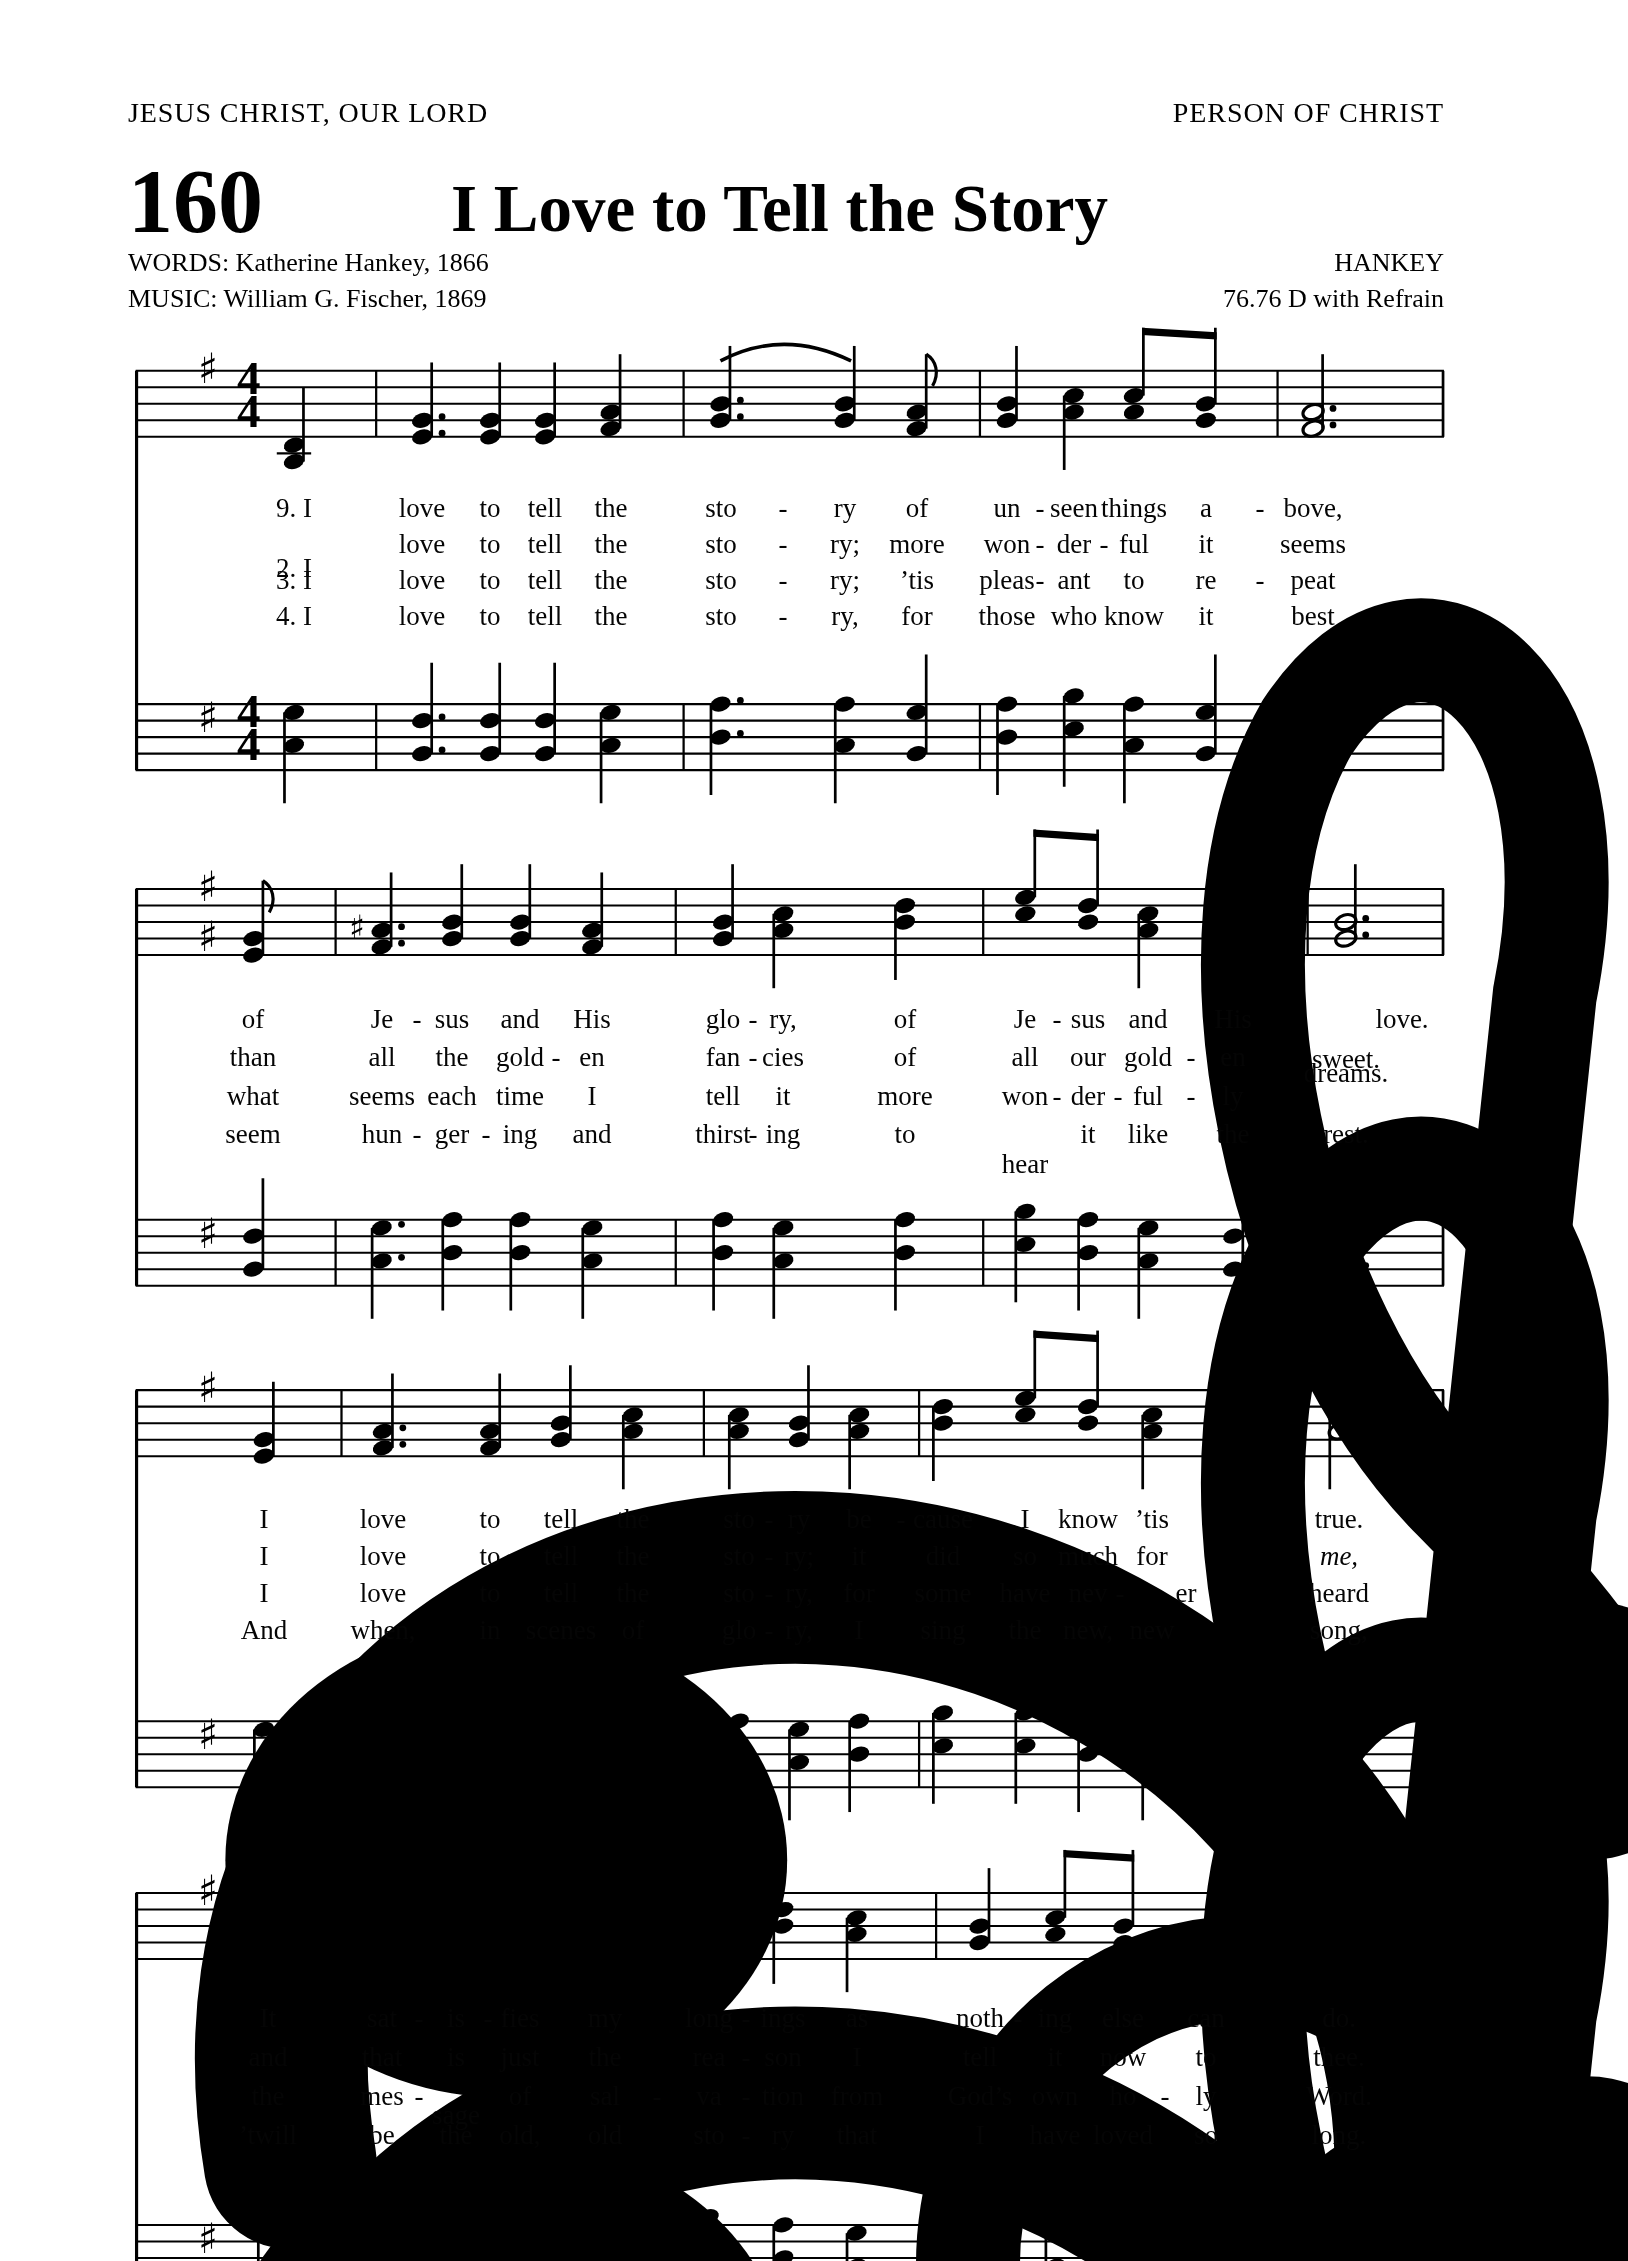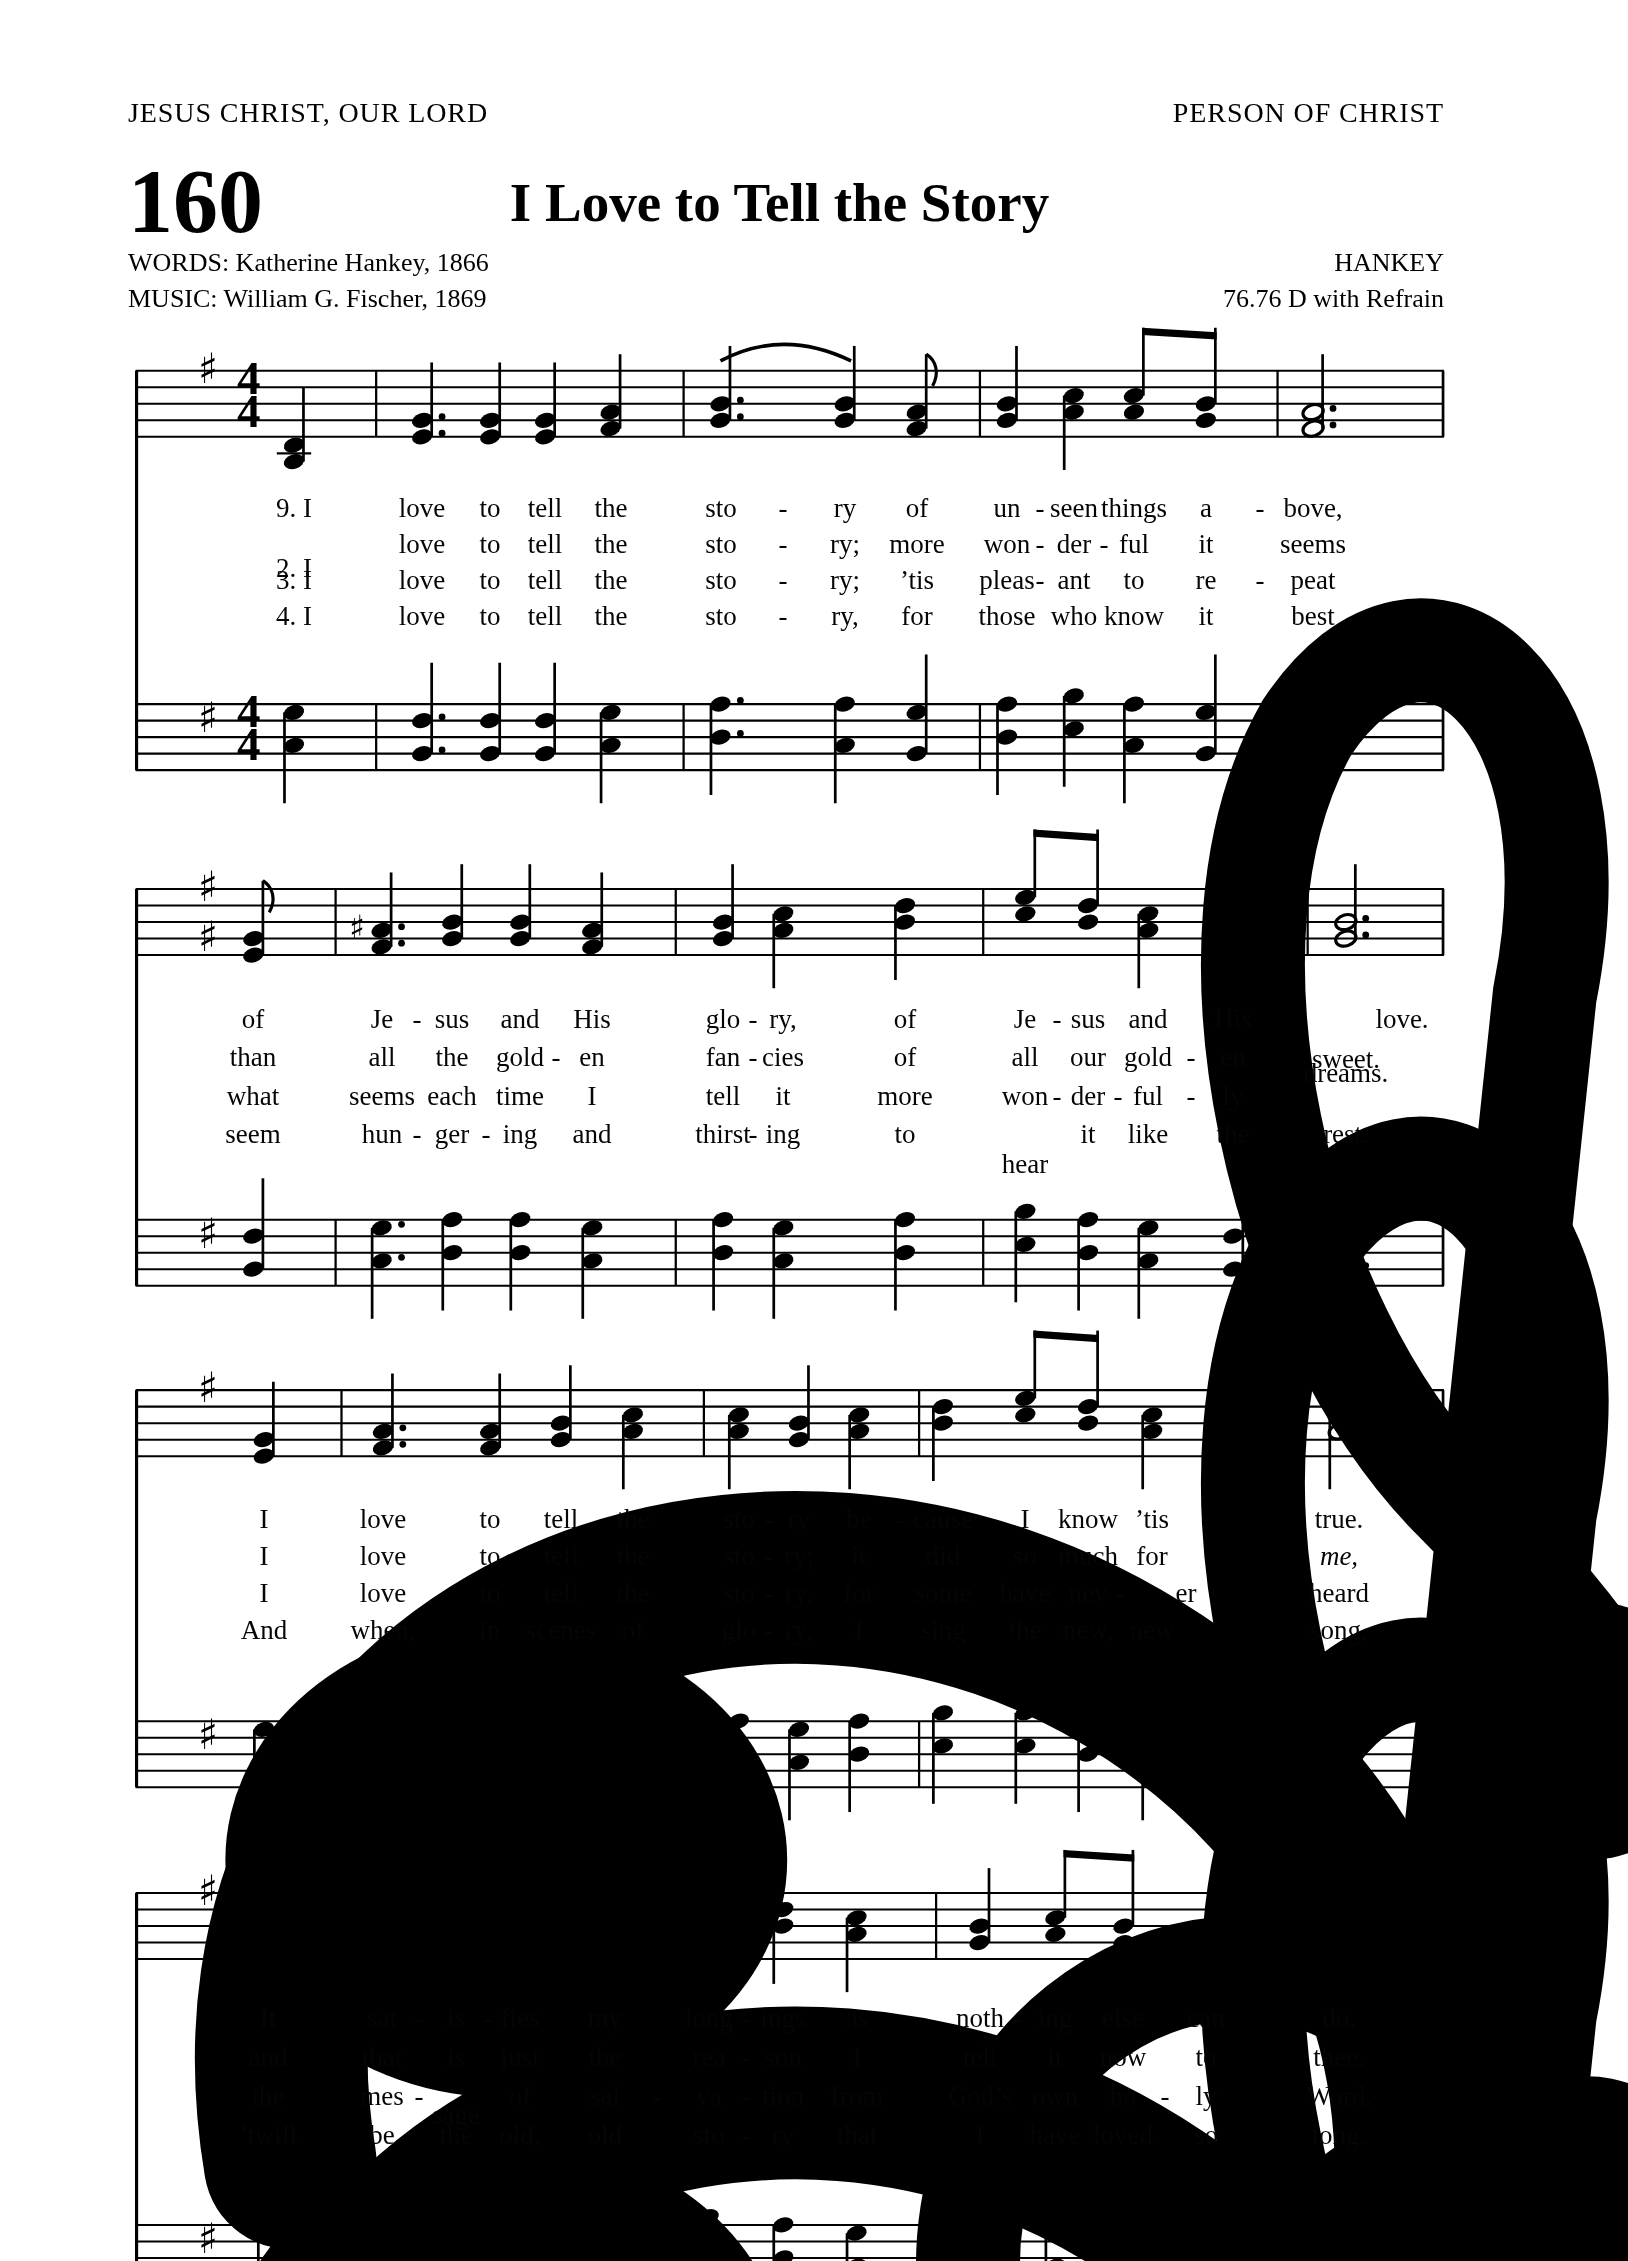--- a/index.html
+++ b/index.html
@@ -5,21 +5,21 @@
   html,body{margin:0;padding:0;background:#e8e8e8;}
   .page{
     position:relative; width:1628px; height:2442px; background:#ffffff;
     font-family:"Liberation Serif", serif; color:#000; overflow:hidden;
   }
   .hdr{position:absolute; top:97px; font-size:28px; letter-spacing:0.9px; white-space:nowrap;}
   .hdr-left{left:128px;}
   .hdr-right{right:184px;}
   .hymn-number{position:absolute; left:128px; top:157px; font-size:90px; font-weight:700; line-height:1;}
   .hymn-title{position:absolute; left:384px; top:175px; width:791px; text-align:center;
-    font-size:55px; font-weight:600; line-height:1; white-space:nowrap;}
+    font-size:67px; font-weight:600; line-height:1; white-space:nowrap;}
   .credit{position:absolute; font-size:26px; white-space:nowrap;}
   .credit-words{left:128px; top:248px;}
   .credit-music{left:128px; top:284px;}
   .credit-tune{right:184px; top:248px; text-align:right;}
   .credit-meter{right:184px; top:284px; text-align:right;}
   #music-svg{position:absolute; left:0; top:0; pointer-events:none;}
   .syl{position:absolute; font-size:27px; line-height:1; transform:translateX(-50%);
     white-space:nowrap; color:#050505;}
   .hyp{position:absolute; font-size:27px; line-height:1; transform:translateX(-50%); color:#050505;}
 </style>

